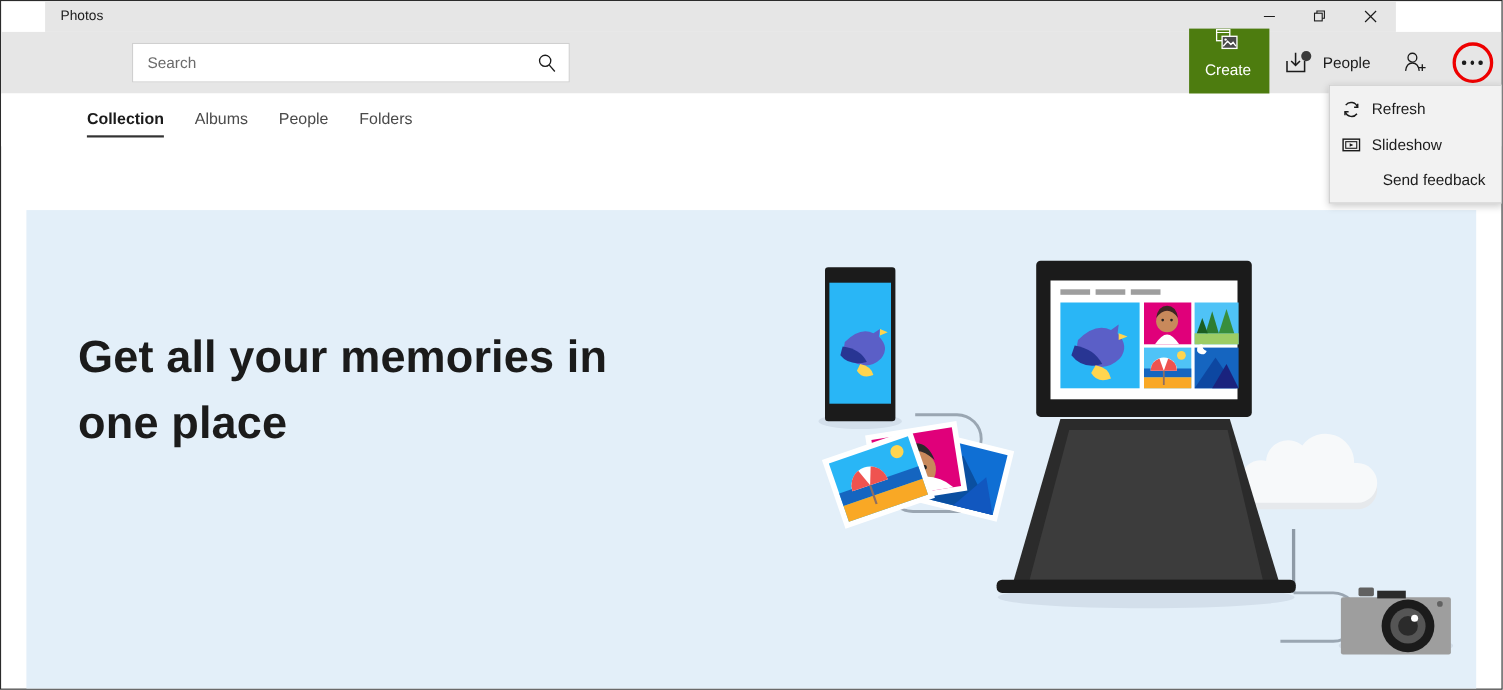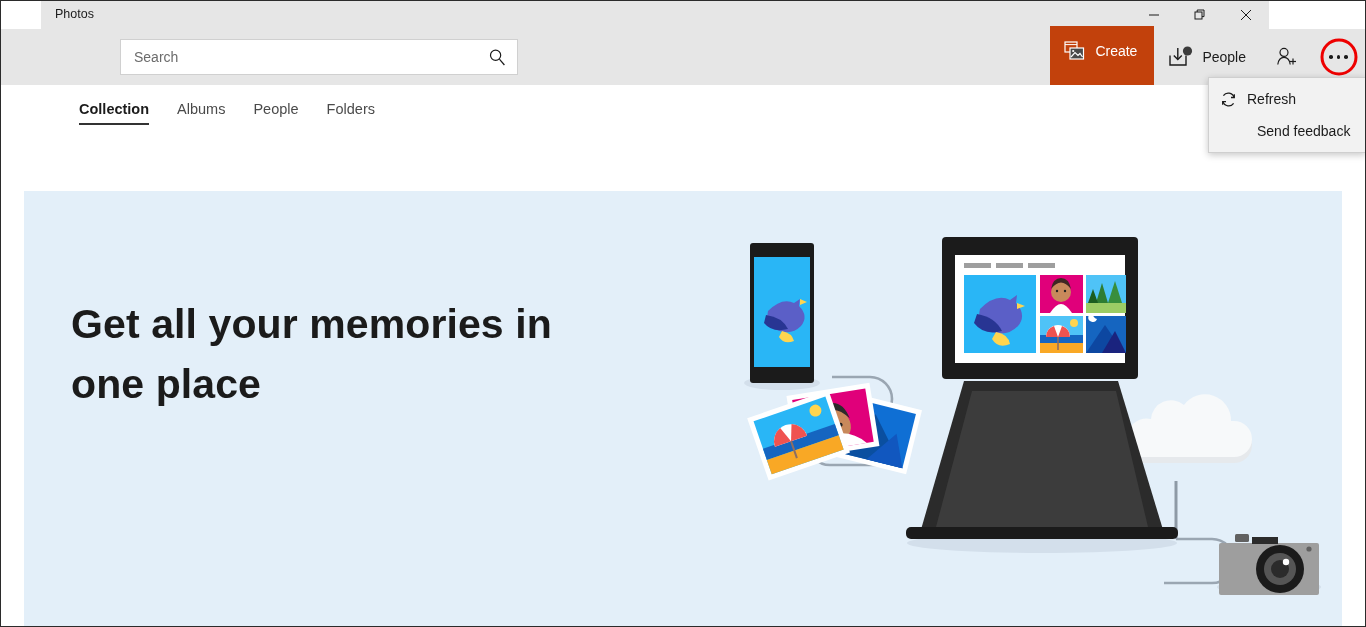--- a/index.html
+++ b/index.html
@@ -21,21 +21,21 @@
 
   
   .cmdbar{position:absolute;left:0;top:28px;width:1364px;height:56px;background:#e6e6e6;}
   .searchbox{position:absolute;left:119px;top:10px;width:398px;height:36px;background:#ffffff;
              border:1px solid #d0d0d0;box-sizing:border-box;}
   .searchbox .ph{position:absolute;left:13px;top:9px;font-size:14px;color:#6b6b6b;}
   .searchbox .mag{position:absolute;right:10px;top:8px;}
 
   .cmdright{position:absolute;right:1px;top:0;height:56px;display:flex;align-items:center;}
   .cmdbtn{height:56px;display:flex;align-items:center;gap:9px;padding:0 15px;font-size:14px;color:#1b1b1b;}
-  .cmdbtn.create{background:#c2410c;color:#ffffff;height:51px;margin-top:0;padding:0 17px 12px 14px;}
+  .cmdbtn.create{background:#4d7c0f;color:#ffffff;height:51px;margin-top:0;padding:0 17px 12px 14px;flex-direction:column;}
   .cmdbtn .lbl{white-space:nowrap;}
   .iconwrap{display:flex;align-items:center;justify-content:center;position:relative;}
   .morebtn{width:51px;height:56px;display:flex;align-items:center;justify-content:center;position:relative;}
   .redcircle{position:absolute;left:50%;top:50%;transform:translate(-50%,-50%);
              width:37px;height:37px;border:3px solid #ee0000;border-radius:50%;box-sizing:border-box;}
   .dots{display:flex;gap:4px;align-items:center;}
   .dots i{width:3.5px;height:3.5px;border-radius:50%;background:#1b1b1b;display:block;}
 
   
   .navtabs{position:absolute;left:0;top:84px;width:1364px;height:48px;background:#ffffff;
@@ -305,20 +305,30 @@
         <svg width="17" height="17" viewBox="0 0 17 17">
           <path d="M14 6.4 A6 6 0 0 0 3.4 4.6" fill="none" stroke="#1b1b1b" stroke-width="1.3"></path>
           <path d="M3 10.6 A6 6 0 0 0 13.6 12.4" fill="none" stroke="#1b1b1b" stroke-width="1.3"></path>
           <polyline points="11,6.5 14.3,6.5 14.3,3.3" fill="none" stroke="#1b1b1b" stroke-width="1.3"></polyline>
           <polyline points="6,10.6 2.7,10.6 2.7,13.8" fill="none" stroke="#1b1b1b" stroke-width="1.3"></polyline>
         </svg>
       </span>
       <span class="mtxt">Refresh</span>
     </div>
 
+    <div class="mi">
+      <span class="micon">
+        <svg width="17" height="17" viewBox="0 0 17 17">
+          <rect x="1" y="3.5" width="15" height="10.5" fill="none" stroke="#1b1b1b" stroke-width="1.3"></rect>
+          <rect x="3.4" y="5.8" width="10" height="6" fill="none" stroke="#1b1b1b" stroke-width="1"></rect>
+          <polygon points="7,7.3 10.3,8.9 7,10.5" fill="#1b1b1b"></polygon>
+        </svg>
+      </span>
+      <span class="mtxt">Slideshow</span>
+    </div>
 
 
     <div class="mi noicon">
       <span class="mtxt">Send feedback</span>
     </div>
 
   </div>
 
 </div>
 

